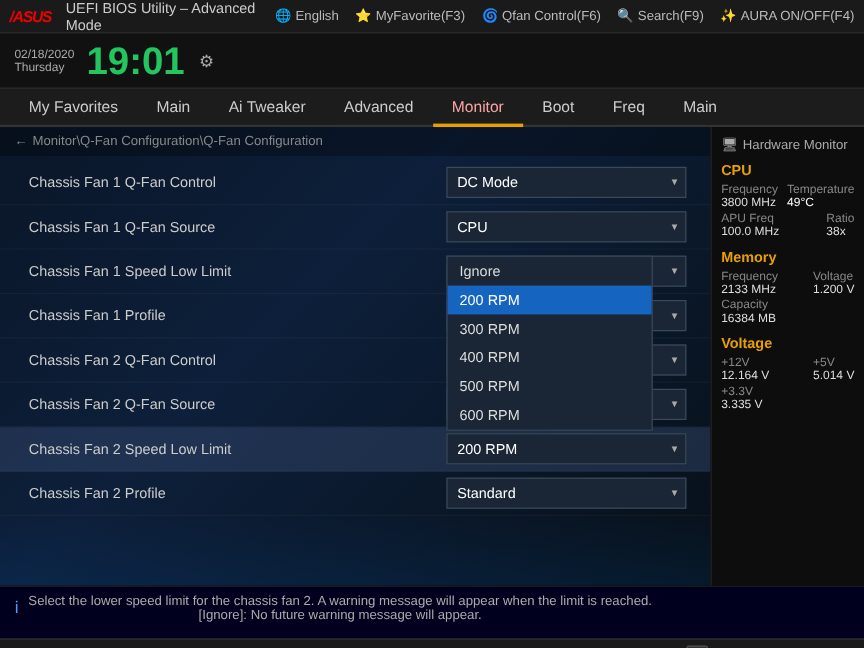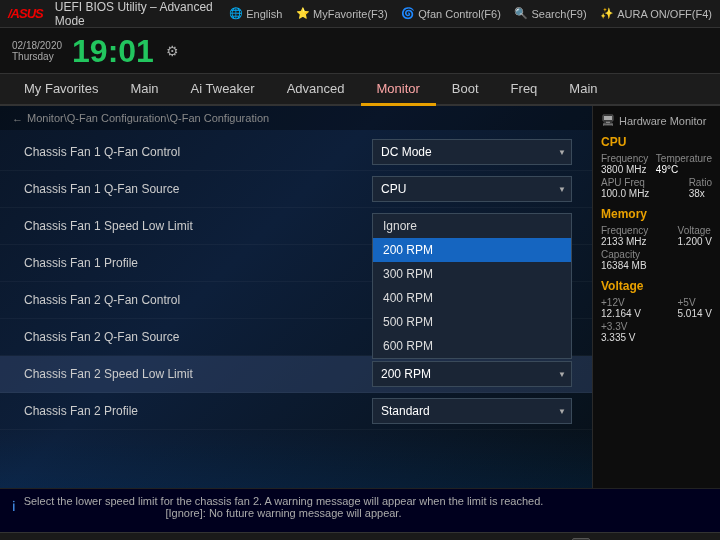--- a/index.html
+++ b/index.html
@@ -148,21 +148,21 @@
       font-size: 8px;
       color: #aaa;
       pointer-events: none;
     }
 
     
     .dropdown-popup {
       position: absolute;
       left: 0;
       top: 0;
-      width: 200px;
+      width: 172px;
       background: #1a2535;
       border: 1px solid #3a4a5a;
       z-index: 100;
       font-size: 12px;
     }
     .dropdown-popup-item {
       padding: 5px 10px;
       cursor: pointer;
       color: #ddd;
     }

